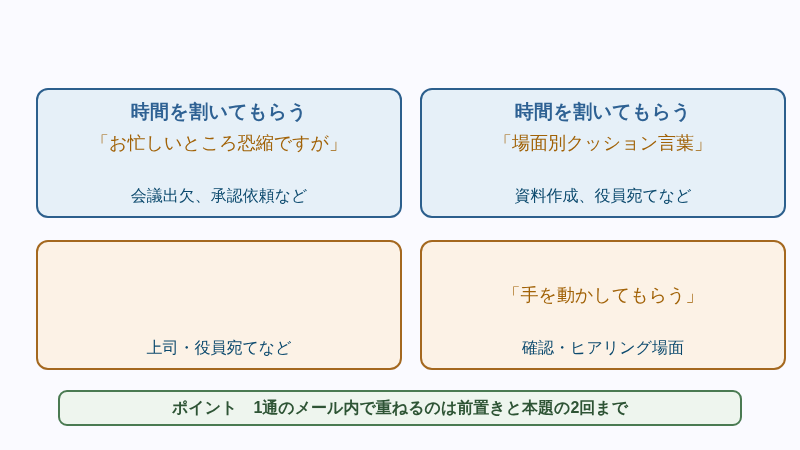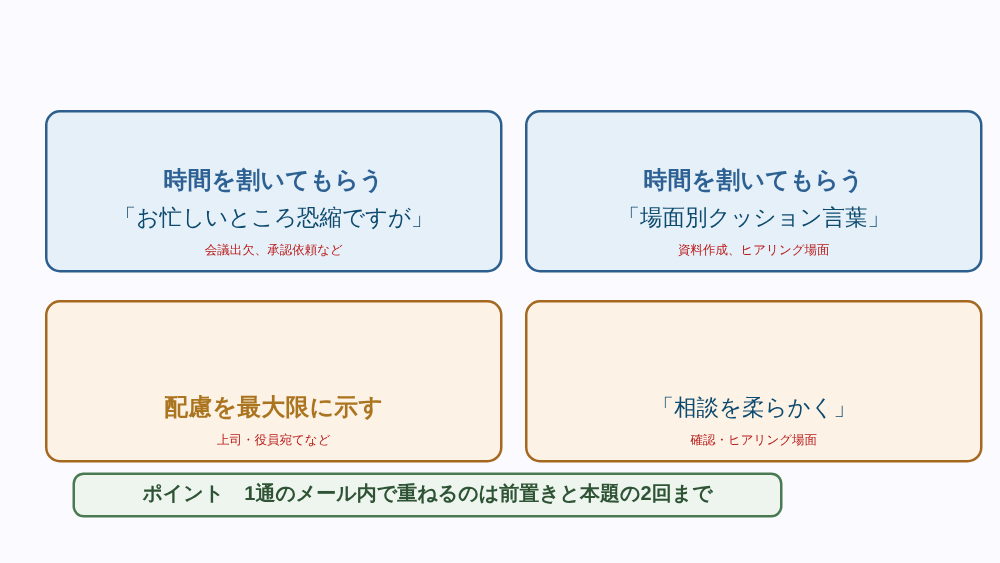--- a/index.html
+++ b/index.html
@@ -67,40 +67,41 @@
     line-height: 1.25;
     margin-bottom: 7px;
     letter-spacing: 0.3px;
     white-space: nowrap;
   }
   .card.theme-warm .card-heading {
     color: #ab7520;
   }
   .card-quote {
     font-size: 18px;
-    color: #0c4a6e;
+    color: #a16207;
     line-height: 1.3;
     margin-bottom: 7px;
     white-space: nowrap;
   }
   .card-quote.tight {
     font-size: 17.5px;
     letter-spacing: -0.2px;
   }
   .card-caption {
-    font-size: 10px;
-    color: #b91c1c;
+    font-size: 16px;
+    color: #0c4a6e;
     line-height: 1.3;
     white-space: nowrap;
+    margin-top: 24px;
   }
   .footer-banner {
     position: absolute;
     left: 58px;
-    top: 378px;
-    width: 568px;
+    top: 390px;
+    width: 684px;
     height: 36px;
     box-sizing: border-box;
     border: 2px solid #4a7a52;
     border-radius: 9px;
     background: #eef5ee;
     display: flex;
     align-items: center;
     justify-content: center;
   }
   .footer-text {
@@ -121,30 +122,29 @@
 
     <div class="card theme-cool">
       <div class="card-heading">時間を割いてもらう</div>
       <div class="card-quote">「お忙しいところ恐縮ですが」</div>
       <div class="card-caption">会議出欠、承認依頼など</div>
     </div>
 
     <div class="card theme-cool">
       <div class="card-heading">時間を割いてもらう</div>
       <div class="card-quote">「場面別クッション言葉」</div>
-      <div class="card-caption">資料作成、ヒアリング場面</div>
+      <div class="card-caption">資料作成、役員宛てなど</div>
     </div>
 
     <div class="card theme-warm">
-      <div class="card-heading">配慮を最大限に示す</div>
       <div class="card-caption">上司・役員宛てなど</div>
     </div>
 
     <div class="card theme-warm">
-      <div class="card-quote">「相談を柔らかく」</div>
+      <div class="card-quote">「手を動かしてもらう」</div>
       <div class="card-caption">確認・ヒアリング場面</div>
     </div>
 
   </div>
 
   <div class="footer-banner">
     <span class="footer-text">ポイント　1通のメール内で重ねるのは前置きと本題の2回まで</span>
   </div>
 
 </div>

